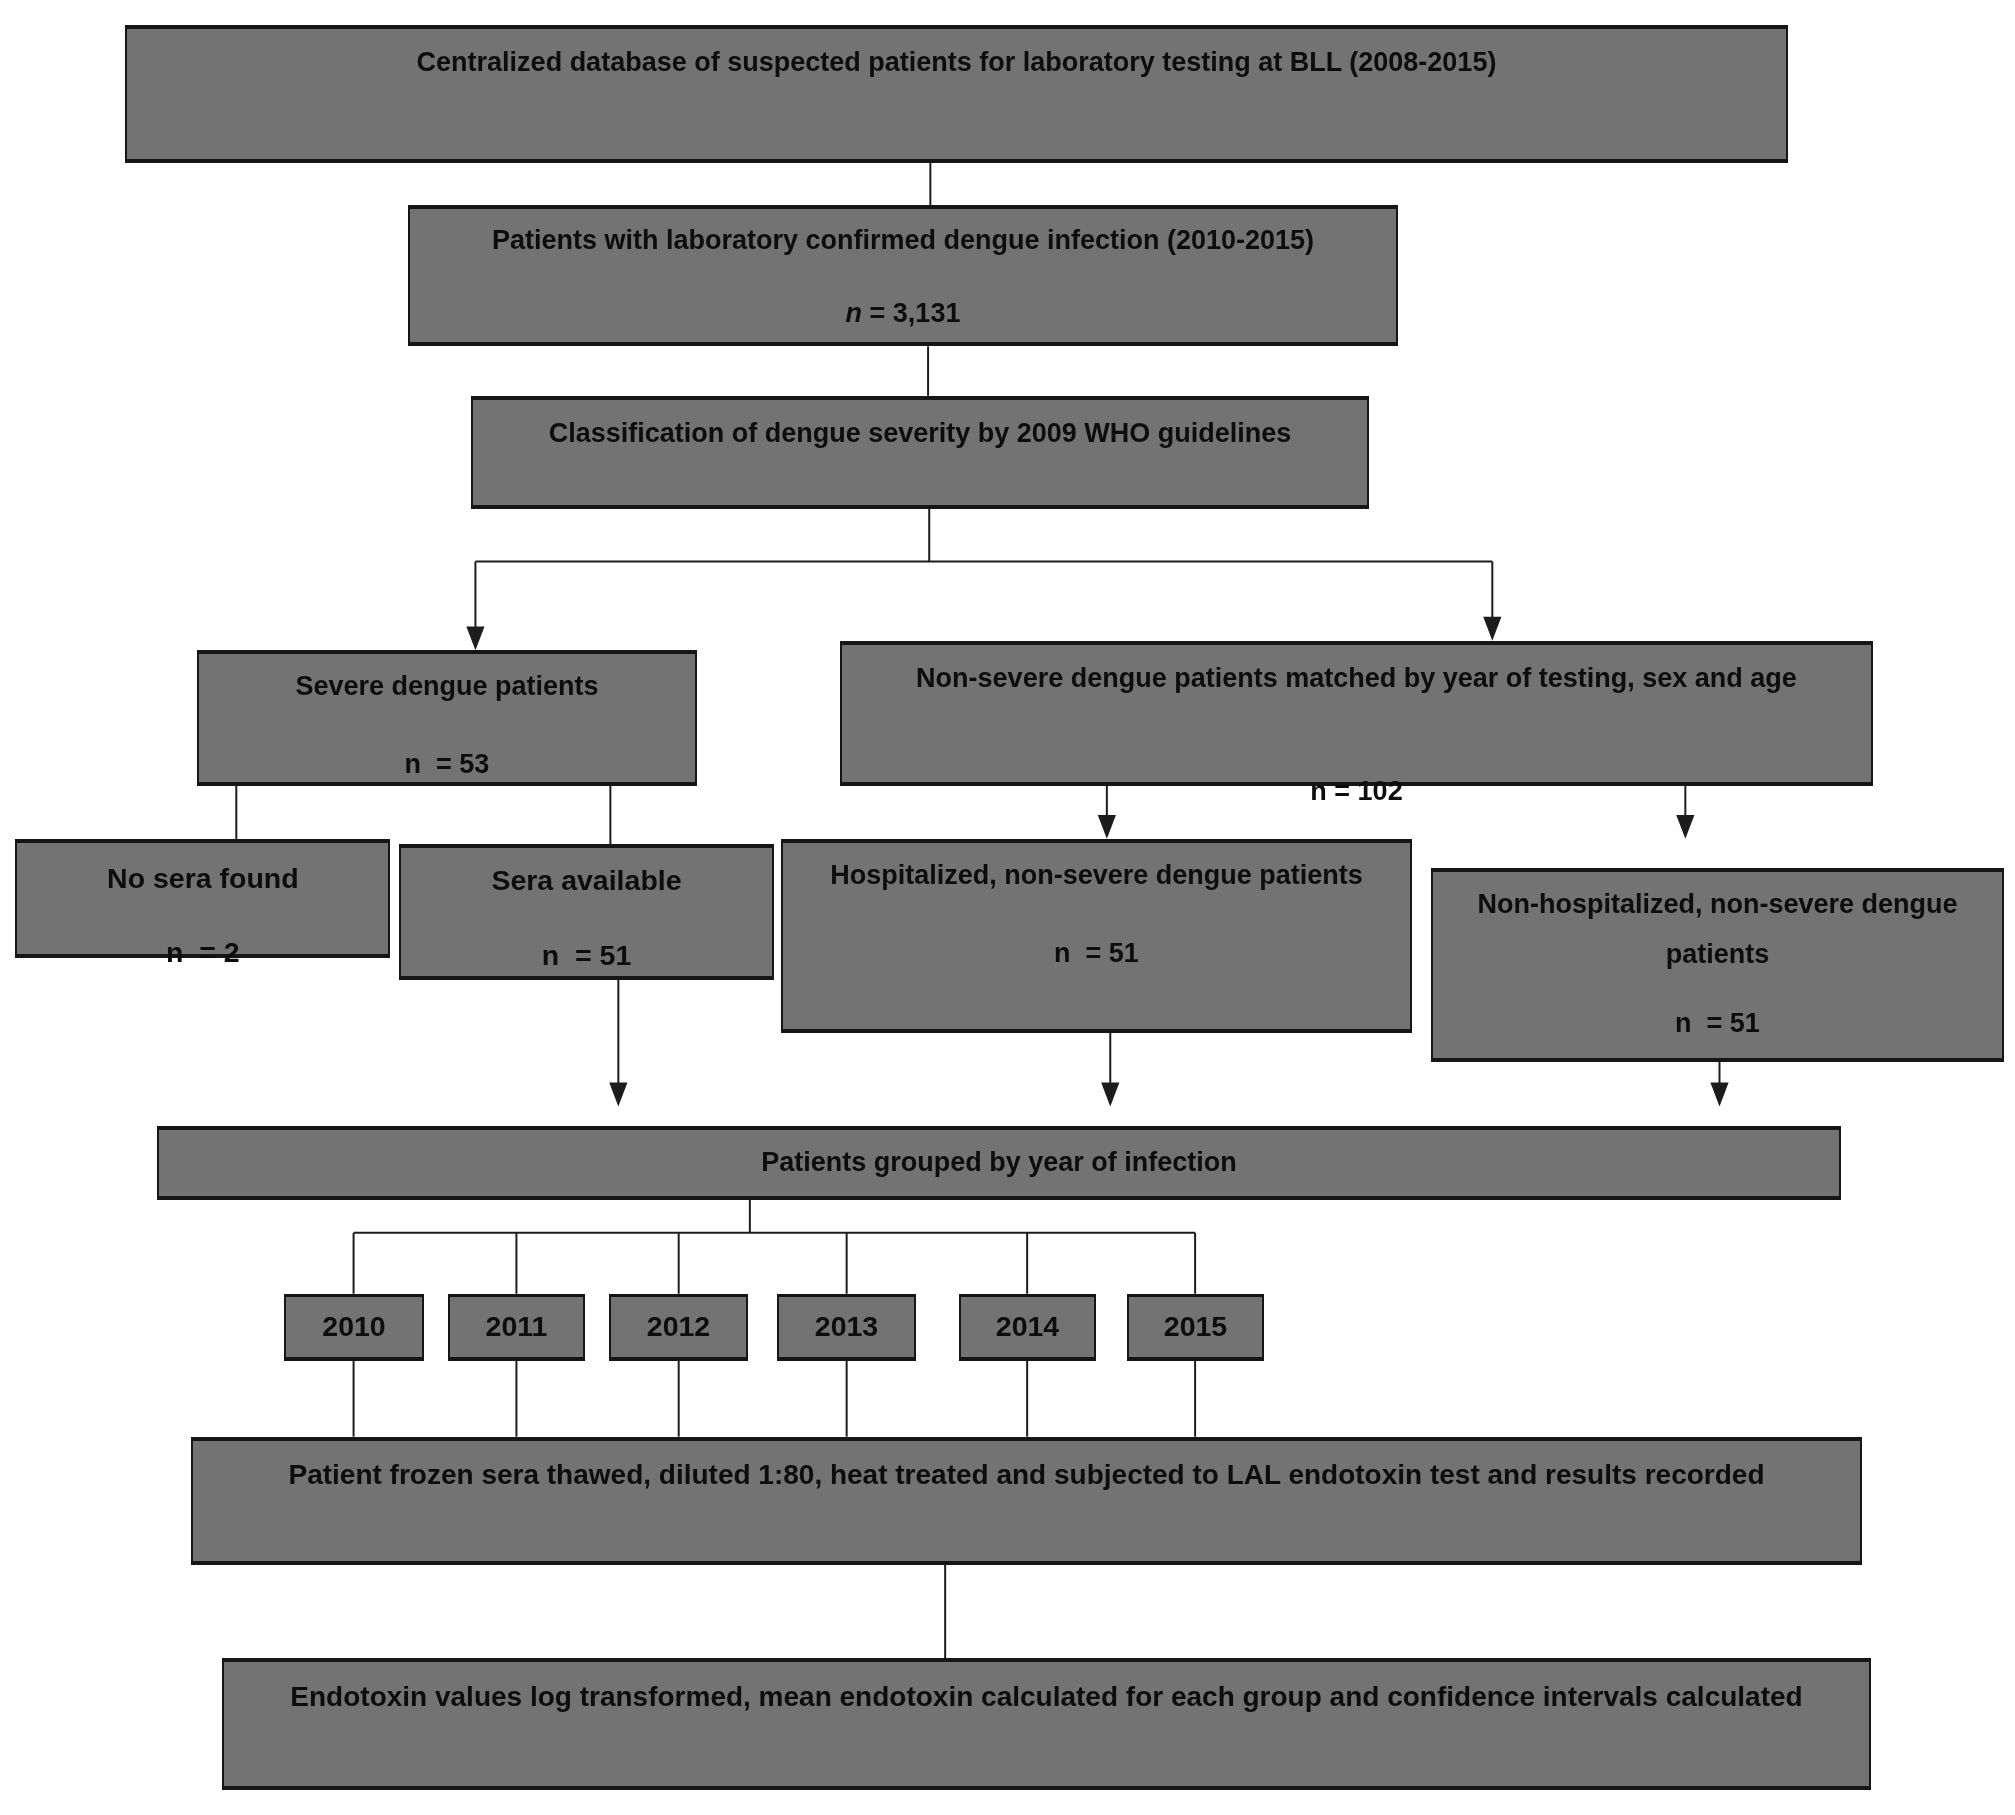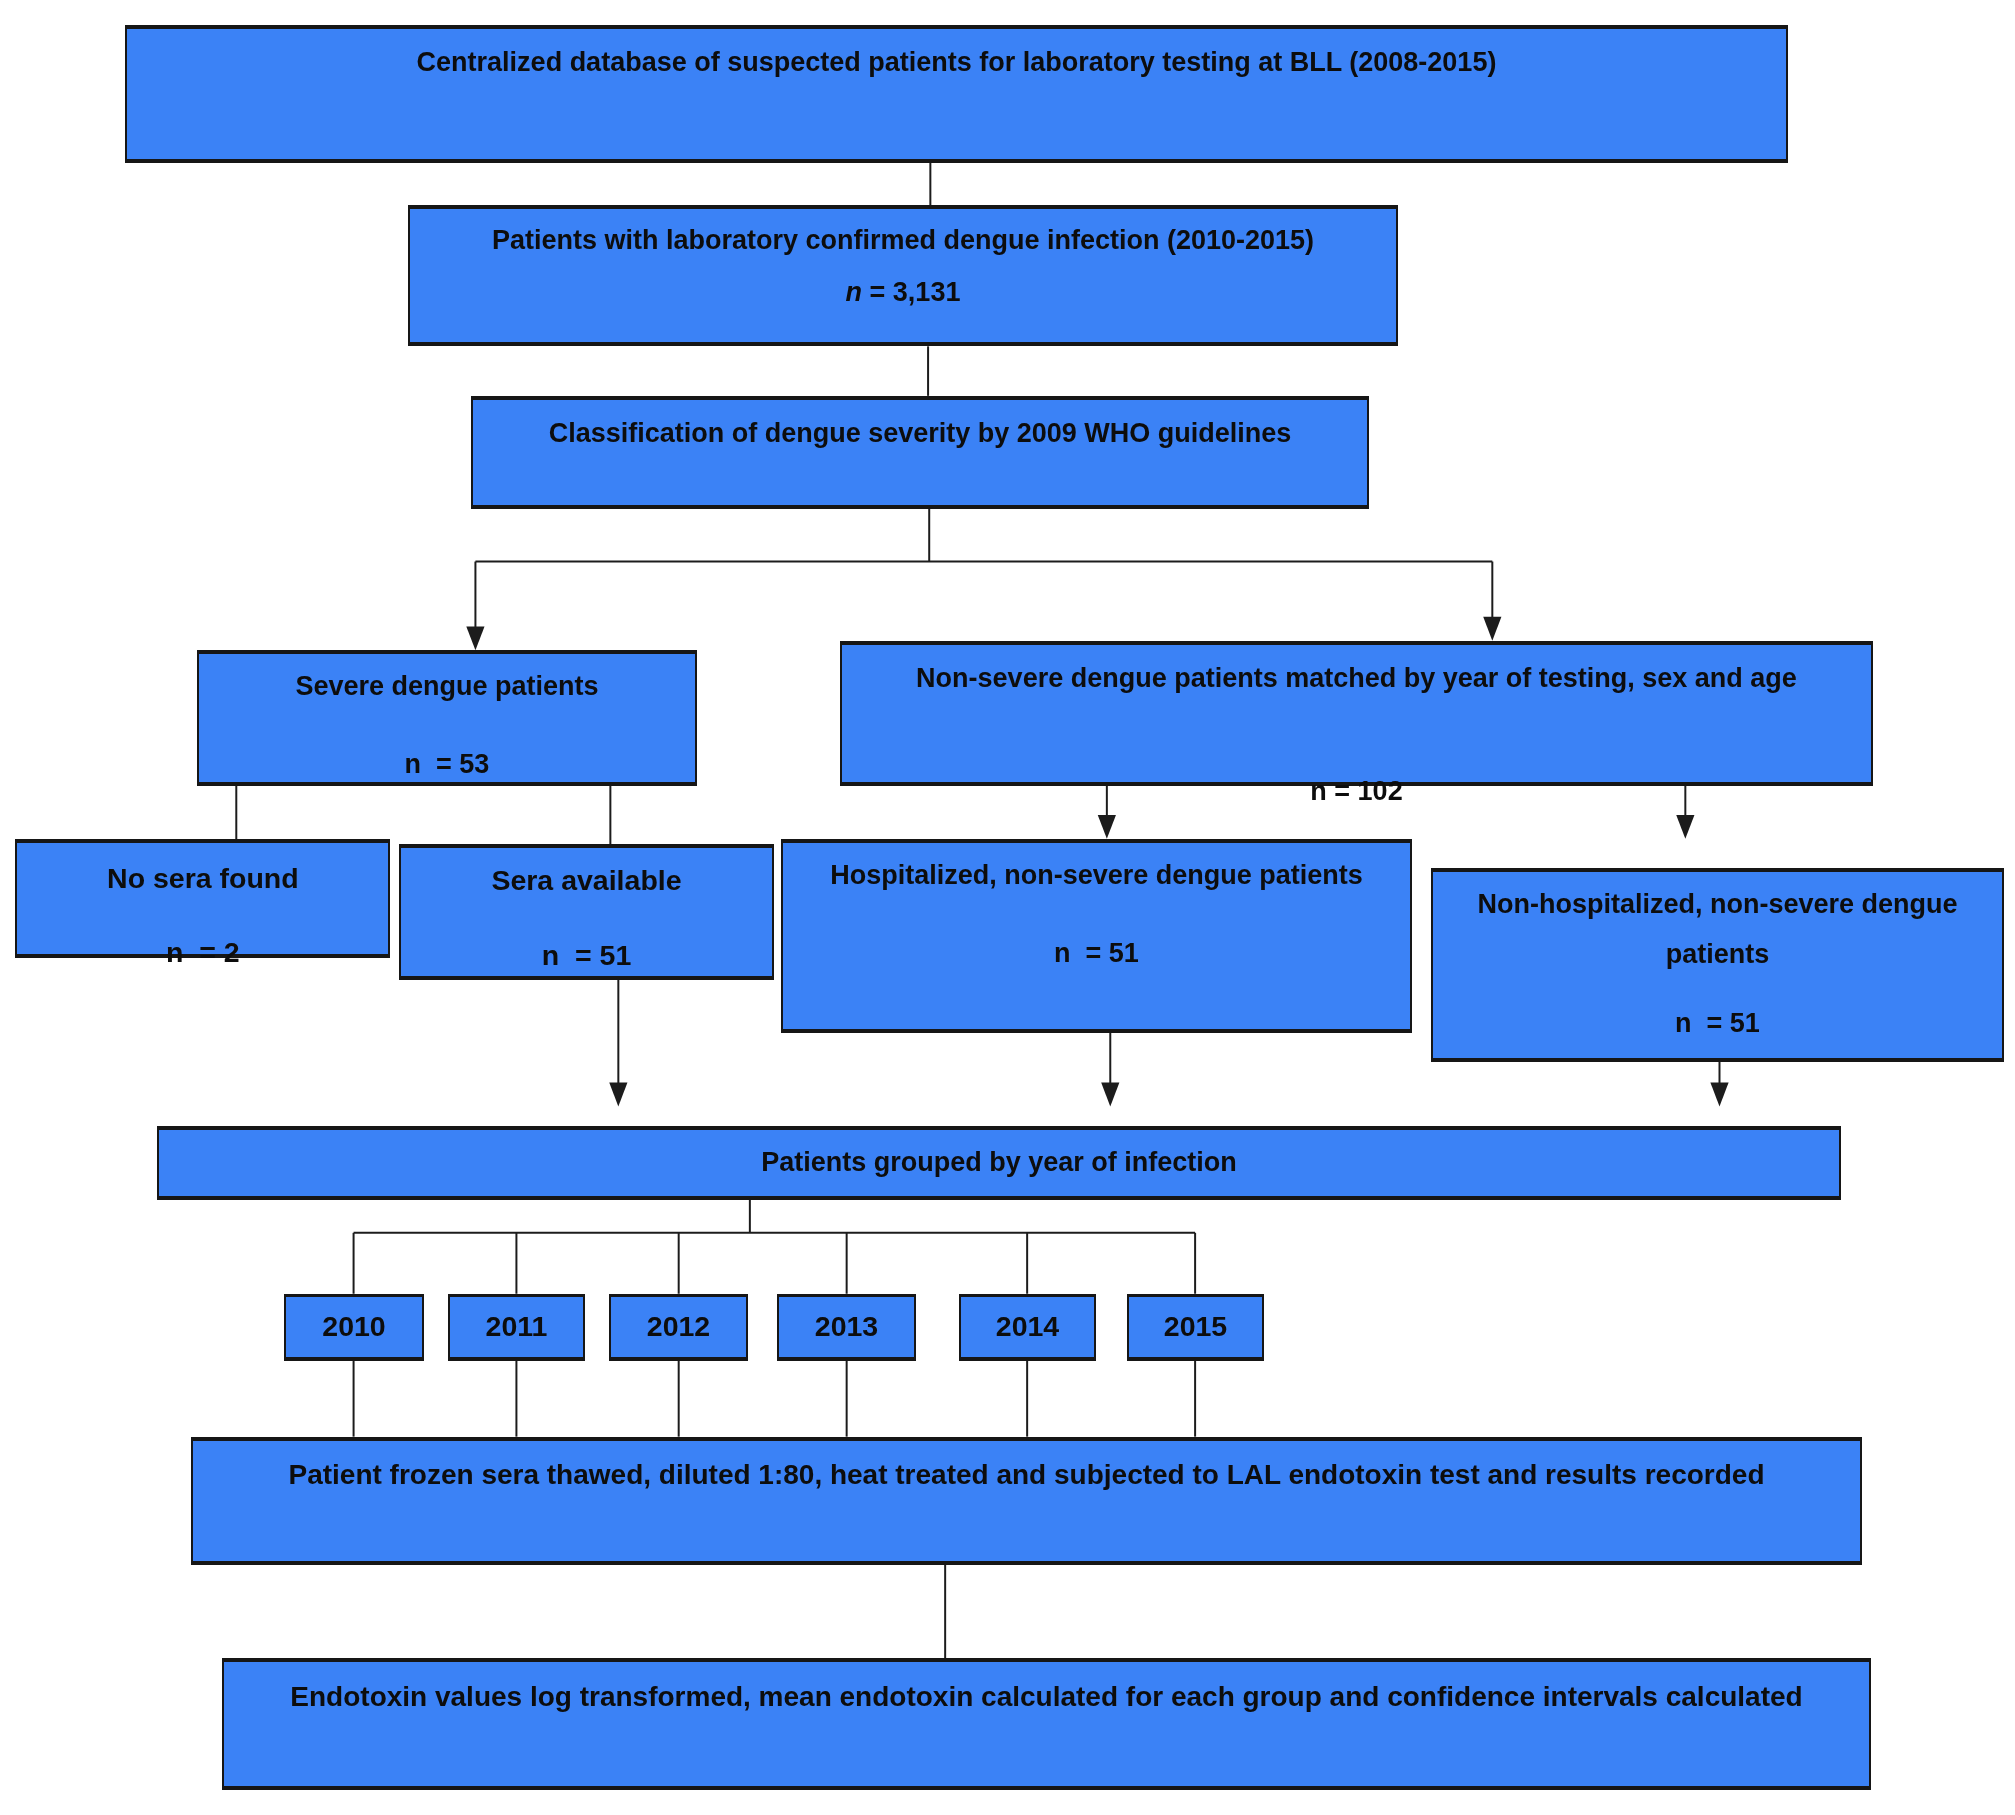--- a/index.html
+++ b/index.html
@@ -17,21 +17,21 @@
   }
   svg.connectors {
     position: absolute; left: 0; top: 0;
     width: 2015px; height: 1816px;
   }
   svg.connectors line { stroke: #1c1c1c; stroke-width: 3.5; }
   svg.connectors polygon { fill: #1c1c1c; }
   .box {
     position: absolute;
     box-sizing: border-box;
-    background: #3b82f6;
+    background: #737373;
     border: solid #161616;
     border-width: 4px 2.3px 4.6px 2.3px;
     display: flex;
     flex-direction: column;
     align-items: center;
     text-align: center;
     font-weight: bold;
     font-size: 27px;
     line-height: 1.25;
   }
@@ -99,21 +99,21 @@
 
     <line x1="1660" y1="2748" x2="1660" y2="2912"></line>
   </svg>
 
   <div class="box" style="left:125px; top:24.5px; width:1663px; height:138px; padding-top:17px;">
     <div class="line">Centralized database of suspected patients for laboratory testing at BLL (2008-2015)</div>
   </div>
 
   <div class="box" style="left:408px; top:205px; width:990px; height:141px; padding-top:15px;">
     <div class="line">Patients with laboratory confirmed dengue infection (2010-2015)</div>
-    <div class="nline" style="margin-top:18px;"><span class="nit">n</span><span> = 3,131</span></div>
+    <div class="nline" style="margin-top:39px;"><span class="nit">n</span><span> = 3,131</span></div>
   </div>
 
   <div class="box" style="left:471px; top:396px; width:898px; height:113px; padding-top:17px;">
     <div class="line">Classification of dengue severity by 2009 WHO guidelines</div>
   </div>
 
   <div class="box fs48" style="left:197px; top:650px; width:500px; height:136px; padding-top:16px;">
     <div class="line">Severe dengue patients</div>
     <div class="nline" style="margin-top:36px;">n  = 53</div>
   </div>

